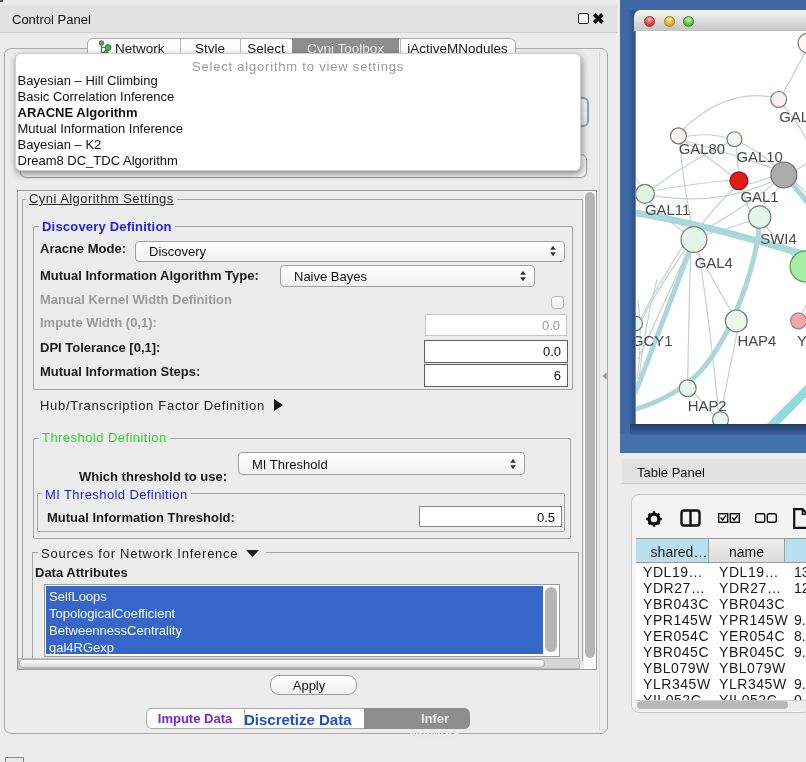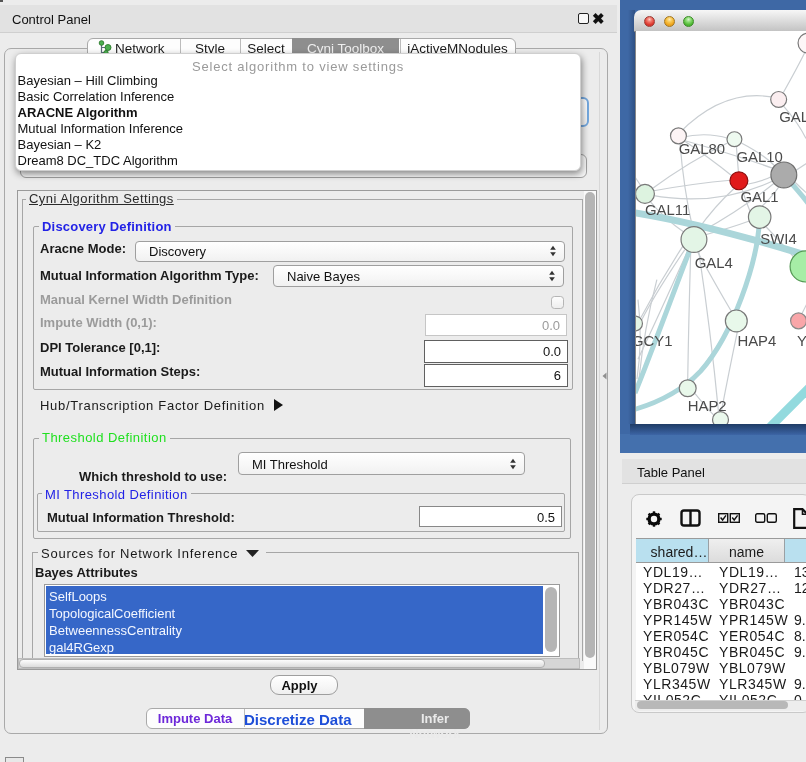--- a/index.html
+++ b/index.html
@@ -62,21 +62,21 @@
 <div class="lbl" style="left:40px;top:240.5px;">Aracne Mode:</div>
 <div class="combo" style="left:135px;top:240.5px;width:430px;height:21px;">
   <span class="ctext">Discovery</span>
   <svg class="carr" viewBox="0 0 9 14">
       <path d="M4.5 1 L7.8 5.5 H1.2 Z" fill="#333"></path>
       <path d="M4.5 13 L7.8 8.5 H1.2 Z" fill="#333"></path>
     </svg>
 </div>
 
 <div class="lbl" style="left:40px;top:267.5px;">Mutual Information Algorithm Type:</div>
-<div class="combo" style="left:273px;top:265px;width:291px;height:22px;">
+<div class="combo" style="left:280px;top:265px;width:255px;height:22px;">
   <span class="ctext">Naive Bayes</span>
   <svg class="carr" viewBox="0 0 9 14">
       <path d="M4.5 1 L7.8 5.5 H1.2 Z" fill="#333"></path>
       <path d="M4.5 13 L7.8 8.5 H1.2 Z" fill="#333"></path>
     </svg>
 </div>
 
 <div class="lbl" style="left:40px;top:292px;color:#9b9b9b;">Manual Kernel Width Definition</div>
 <div class="abs" style="left:551px;top:296px;width:13px;height:13px;border:1px solid #b5b5b5;border-radius:3.5px;background:linear-gradient(#fdfdfd,#ededed);"></div>
 
@@ -110,33 +110,33 @@
 <div class="gtitle" style="left:42px;top:486.5px;color:#2222e6;letter-spacing:0.4px;">MI Threshold Definition</div>
 <div class="lbl" style="left:47px;top:510px;">Mutual Information Threshold:</div>
 <div class="ninput" style="left:419px;top:506px;width:143px;height:21px;border:1px solid #888;">0.5</div>
 
 <div class="abs" style="left:32px;top:552px;width:547px;height:110px;border:1px solid #a6a6a6;border-bottom:none;"></div>
 <div class="gtitle" style="left:38px;top:546px;color:#1a1a1a;letter-spacing:0.75px;padding-right:28px;">Sources for Network Inference</div>
 <svg class="abs" style="left:245px;top:549px;" width="15" height="9">
     <path d="M1 1 L14 1 L7.5 8 Z" fill="#222"></path>
   </svg>
 
-<div class="lbl" style="left:35px;top:565px;">Bayes Attributes</div>
+<div class="lbl" style="left:35px;top:565px;">Data Attributes</div>
 
 <div class="abs" style="left:44px;top:584px;width:516px;height:73px;border:1px solid #9a9a9a;background:#fff;"></div>
 <div class="abs" style="left:46px;top:586px;width:497px;height:68px;background:#3667c8;"></div>
 <div class="abs" style="left:49px;top:588px;font-size:13px;color:#f4f7ff;line-height:17px;">SelfLoops<br>TopologicalCoefficient<br>BetweennessCentrality<br>gal4RGexp</div>
 <div class="abs" style="left:545px;top:587px;width:12px;height:65px;background:#b5b5b5;border-radius:6px;"></div>
 
 <div class="abs" style="left:584px;top:191px;width:12px;height:478px;background:#fafafa;"></div>
 <div class="abs" style="left:585px;top:192px;width:10px;height:466px;background:#b5b5b5;border-radius:5px;"></div>
 <div class="abs" style="left:18px;top:658px;width:562px;height:11px;background:#d6d6d6;border:1px solid #bdbdbd;"></div>
 <div class="abs" style="left:19px;top:659px;width:526px;height:9px;background:linear-gradient(#fdfdfd,#dcdcdc);border:1px solid #b0b0b0;border-radius:4px;"></div>
 
-<div class="abs" style="left:270px;top:675px;width:68px;height:20px;border:1px solid #9e9e9e;border-radius:9px;background:linear-gradient(#ffffff,#f7f7f7 55%,#efefef);text-align:center;font-size:13px;color:#111;line-height:19px;padding-right:9px;font-weight:bold;">Apply</div>
+<div class="abs" style="left:270px;top:675px;width:87px;height:20px;border:1px solid #9e9e9e;border-radius:9px;background:linear-gradient(#ffffff,#f7f7f7 55%,#efefef);text-align:center;font-size:13px;color:#111;line-height:19px;padding-right:9px;">Apply</div>
 
 <div class="abs" style="left:146px;top:708px;width:324px;height:20.5px;background:#fdfdfd;border:1px solid #a9a9a9;border-radius:6px;"></div>
 <div class="abs" style="left:244px;top:709px;width:1px;height:18px;background:#bcbcbc;"></div>
 <div class="abs" style="left:364px;top:708px;width:106px;height:20.5px;background:#8e8e8e;border-radius:0 6px 6px 0;"></div>
 <div class="abs" style="left:146px;top:711px;width:98px;text-align:center;font-size:13px;font-weight:bold;color:#6d28d9;">Impute Data</div>
 <div class="abs" style="left:244px;top:711px;width:120px;text-align:left;font-size:15px;font-weight:bold;color:#1d4ed8;">Discretize Data</div>
 <div class="abs" style="left:364px;top:711px;width:106px;text-align:center;font-size:13px;font-weight:bold;color:#eaeaea;padding-left:36px;">Infer Network</div>
 
 <div class="abs" style="left:5px;top:757px;width:19px;height:10px;border:1.5px solid #8a8a8a;background:#e8e8e8;"></div>
 

